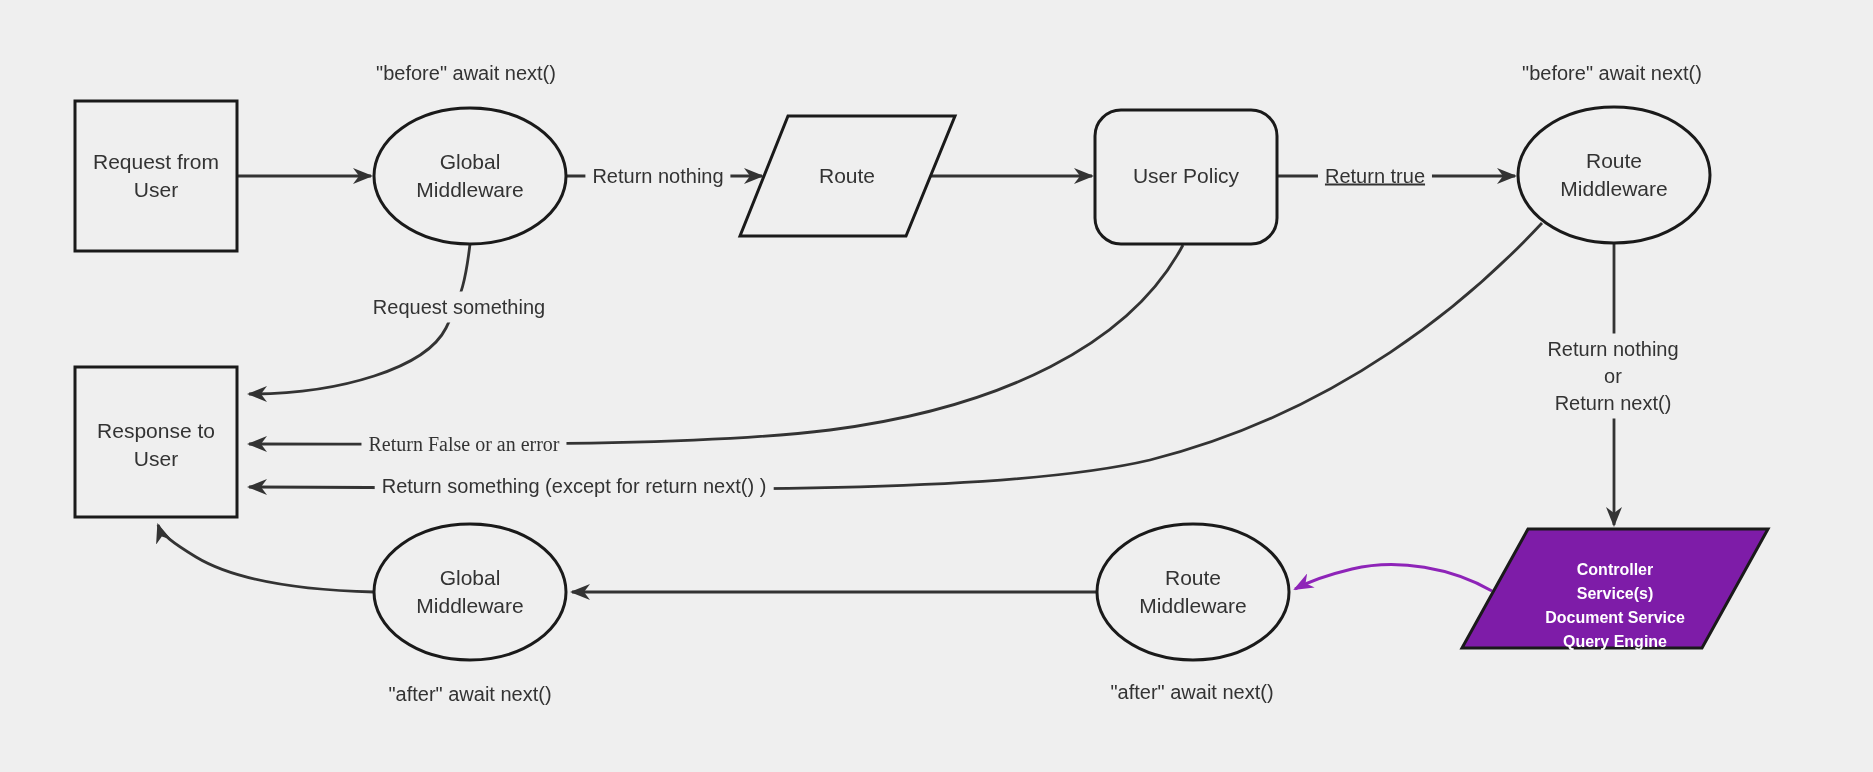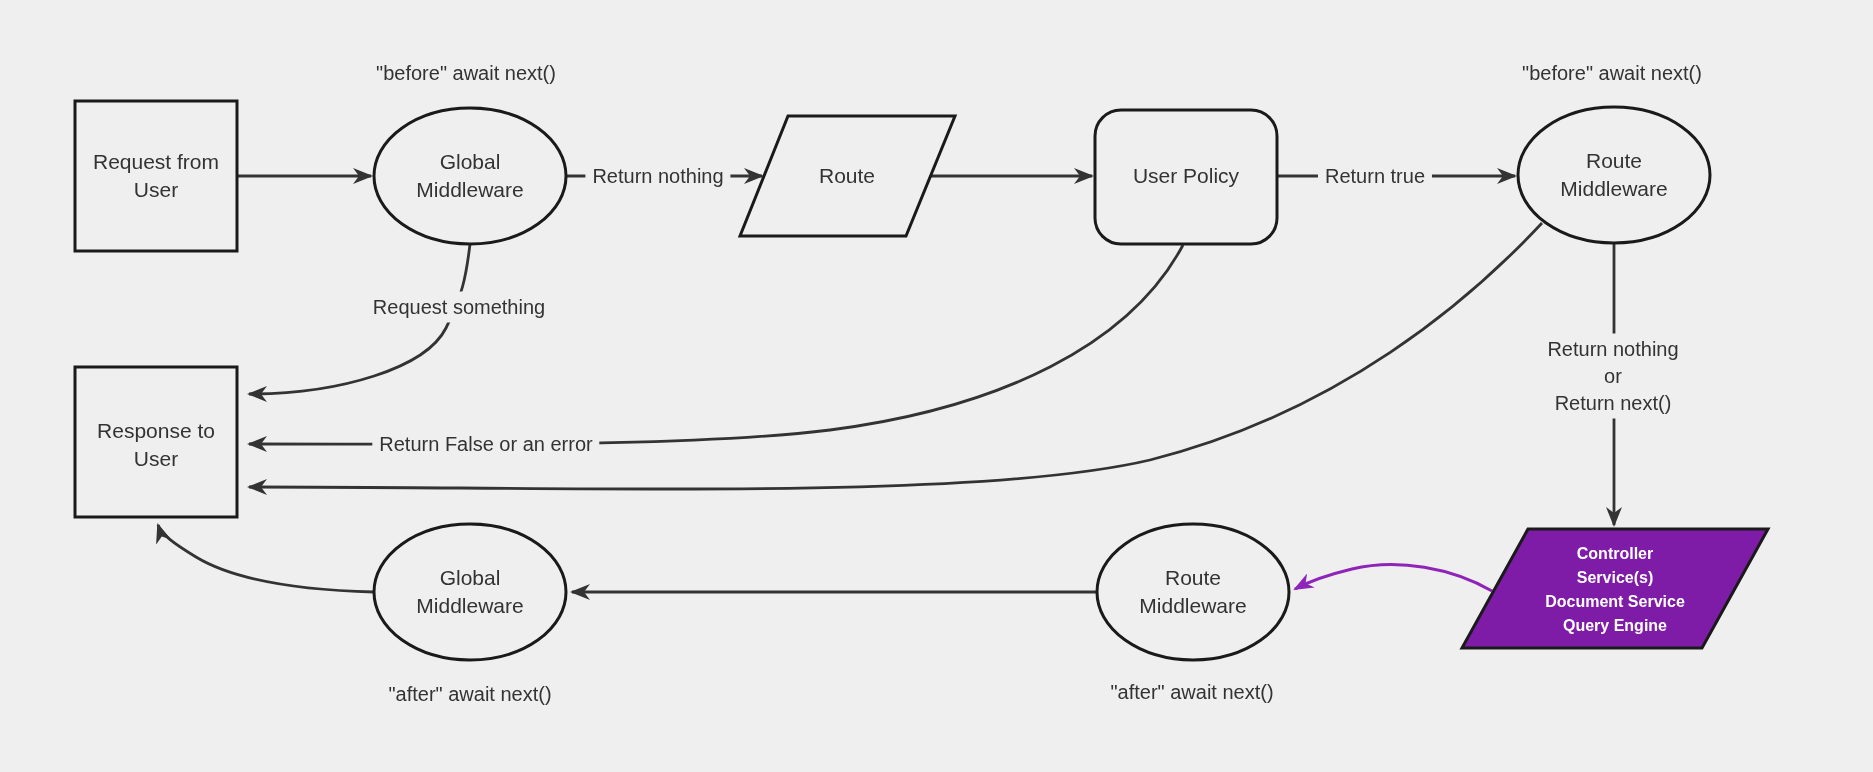--- a/index.html
+++ b/index.html
@@ -21,20 +21,21 @@
     color: #333333;
   }
   .nl { font-size: 21px; line-height: 28px; }
   .el { font-size: 20px; line-height: 27px; background: #efefef; padding: 2px 7px; }
   .pl {
     font-size: 16px;
     line-height: 24px;
     font-weight: bold;
     color: #ffffff;
     background: transparent;
+    margin-top: 16px;
   }
 </style>
 </head>
 <body>
 
 <div class="canvas">
 
   <svg width="1873" height="772" viewBox="0 0 1873 772">
     <defs>
       <marker id="ah" markerUnits="userSpaceOnUse" markerWidth="20" markerHeight="16" refX="18" refY="8" orient="auto">
@@ -87,22 +88,23 @@
   <div class="lbl nl" style="left:1193px; top:592px;">Route
 Middleware</div>
   <div class="lbl pl" style="left:1615px; top:590px;">Controller
 Service(s)
 Document Service
 Query Engine</div>
 
   <div class="lbl el" style="left:466px; top:73px;">"before" await next()</div>
   <div class="lbl el" style="left:1612px; top:73px;">"before" await next()</div>
   <div class="lbl el" style="left:658px; top:176px;">Return nothing</div>
-  <div class="lbl el" style="left:1375px; top:176px;">Return true</div>
+  <div class="lbl el" style="left:1375px; top:176px;text-decoration:underline;">Return true</div>
   <div class="lbl el" style="left:459px; top:307px;">Request something</div>
-  <div class="lbl el" style="left:486px; top:444px;">Return False or an error</div>
+  <div class="lbl el" style="left:464px; top:444px;font-family:Liberation Serif, serif;">Return False or an error</div>
+  <div class="lbl el" style="left:574px; top:486px;">Return something (except for return next() )</div>
   <div class="lbl el" style="left:1613px; top:376px;">Return nothing
 or
 Return next()</div>
   <div class="lbl el" style="left:470px; top:694px;">"after" await next()</div>
   <div class="lbl el" style="left:1192px; top:692px;">"after" await next()</div>
 
 </div>
 
 </body></html>

